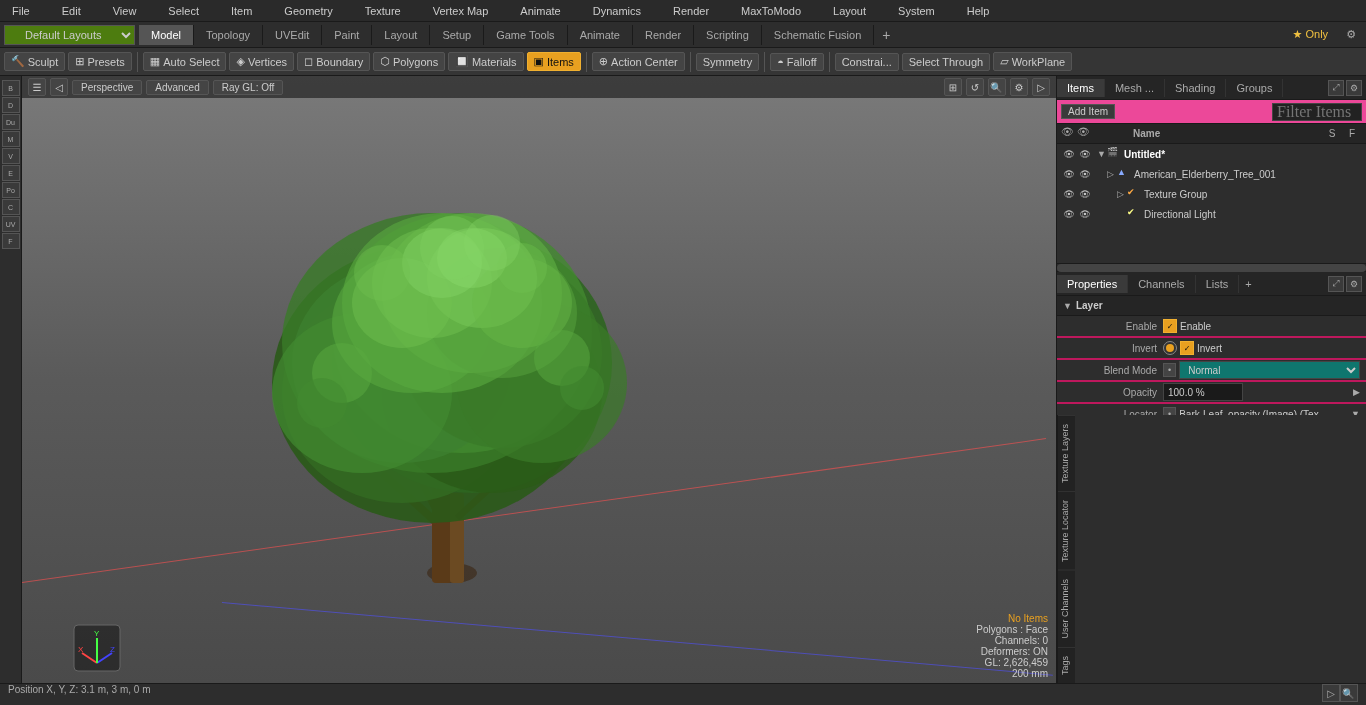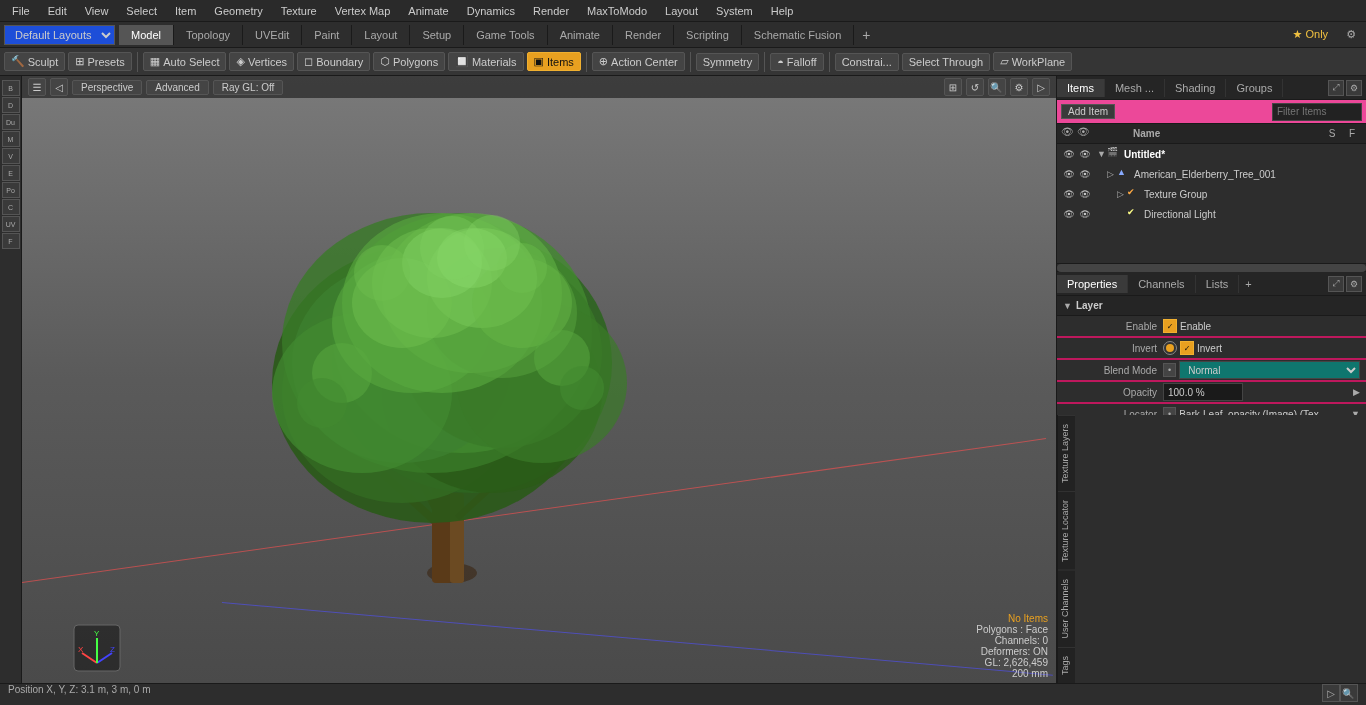--- a/index.html
+++ b/index.html
@@ -1,24 +1,24 @@
 <!DOCTYPE html>
 <html><head>
   <meta charset="utf-8">
   <style>
     * { margin: 0; padding: 0; box-sizing: border-box; }
     body { width: 1366px; height: 705px; background: #3a3a3a; font-family: Arial, sans-serif; font-size: 11px; color: #ccc; overflow: hidden; }
 
     
-    #menu-bar { display: flex; align-items: center; background: #2a2a2a; height: 22px; border-bottom: 1px solid #1a1a1a; padding: 0 4px; gap: 2px; }
+    #menu-bar { display: flex; align-items: center; background: #2a2a2a; height: 22px; border-bottom: 1px solid #1a1a1a; padding: 0 4px; gap: 16px; }
     .menu-item { padding: 2px 8px; color: #ccc; cursor: pointer; font-size: 11px; }
 
     
     #layout-bar { display: flex; align-items: center; background: #2d2d2d; height: 26px; border-bottom: 1px solid #1a1a1a; }
-    #layout-dropdown { background: #1d4ed8; border: 1px solid #555; color: #ccc; padding: 2px 6px; font-size: 11px; margin: 0 4px; }
+    #layout-dropdown { background: #4d7c0f; border: 1px solid #555; color: #ccc; padding: 2px 16px; font-size: 11px; margin: 0 4px; }
     .layout-tab { padding: 4px 12px; color: #aaa; cursor: pointer; font-size: 11px; border-right: 1px solid #1a1a1a; }
     .layout-tab.active { background: #555; color: #fff; }
     .layout-tab-special { padding: 4px 10px; color: #aaa; cursor: pointer; font-size: 11px; }
     .star-label { color: #f0c040; font-size: 11px; padding: 4px 8px; }
     .plus-btn { color: #aaa; padding: 4px 8px; cursor: pointer; font-size: 14px; }
 
     
     #tool-bar { display: flex; align-items: center; background: #353535; height: 28px; border-bottom: 1px solid #1a1a1a; padding: 0 4px; gap: 3px; }
     .tool-btn { display: flex; align-items: center; gap: 3px; padding: 2px 6px; background: #444; border: 1px solid #555; color: #ccc; cursor: pointer; font-size: 11px; border-radius: 2px; }
     .tool-btn.active { background: #e8a020; color: #111; border-color: #f0b030; }
@@ -61,21 +61,21 @@
     
     #panel-tabs { display: flex; align-items: center; background: #252525; height: 24px; border-bottom: 1px solid #1a1a1a; }
     .panel-tab { padding: 3px 10px; color: #aaa; cursor: pointer; font-size: 11px; border-right: 1px solid #333; }
     .panel-tab.active { background: #3a3a3a; color: #fff; }
     .panel-tab-icons { margin-left: auto; display: flex; gap: 2px; padding: 0 4px; }
     .panel-tab-icon { width: 16px; height: 16px; background: #3a3a3a; border: 1px solid #555; color: #aaa; font-size: 9px; display: flex; align-items: center; justify-content: center; cursor: pointer; }
 
     
     #items-toolbar { display: flex; align-items: center; background: #ec4899; height: 24px; border-bottom: 1px solid #1a1a1a; padding: 0 4px; gap: 3px; }
     .items-tool-btn { padding: 1px 6px; background: #3a3a3a; border: 1px solid #555; color: #ccc; font-size: 10px; cursor: pointer; }
-    #filter-items { background: #222; border: 1px solid #444; color: #aaa; font-size: 10px; height: 18px; padding: 0 4px; width: 90px; }
+    #filter-items { background: #222; border: 1px solid #444; color: #aaa; font-size: 16px; height: 18px; padding: 0 4px; width: 90px; font-family: Liberation Serif, serif; }
 
     
     #items-list-header { display: flex; align-items: center; background: #252525; height: 20px; border-bottom: 1px solid #1a1a1a; padding: 0 4px; }
     .list-header-eye { width: 16px; height: 16px; color: #aaa; font-size: 10px; }
     .list-header-name { flex: 1; padding-left: 40px; color: #aaa; font-size: 10px; font-weight: bold; }
     .list-header-sf { width: 20px; color: #aaa; font-size: 10px; text-align: center; }
 
     
     #items-list { flex: 0 0 auto; background: #2d2d2d; min-height: 120px; border-bottom: 1px solid #1a1a1a; }
     .list-row { display: flex; align-items: center; height: 20px; padding: 0 4px; }

